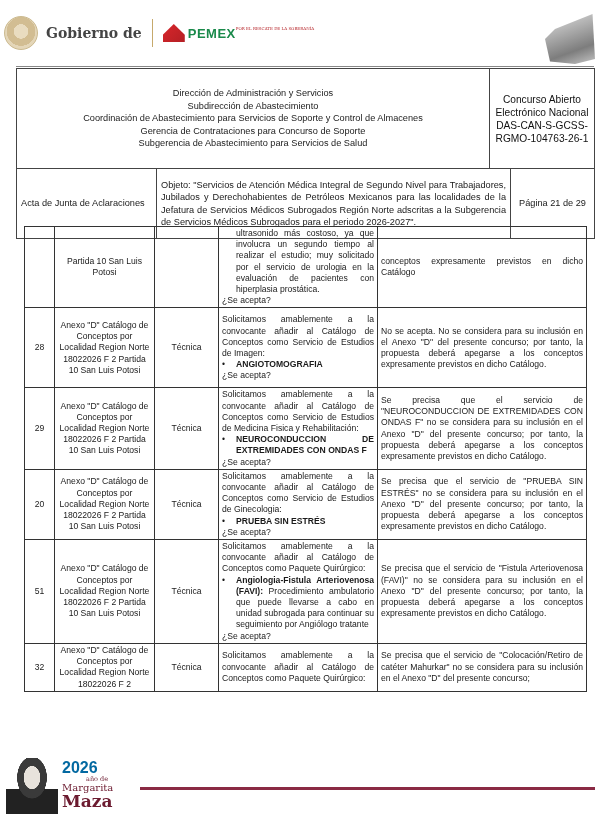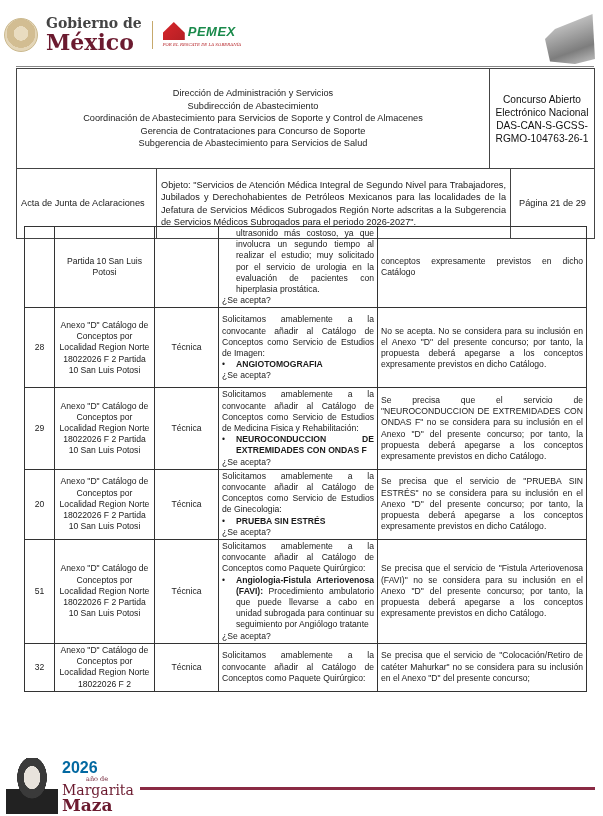--- a/index.html
+++ b/index.html
@@ -6,21 +6,21 @@
   html, body { width: 603px; height: 816px; background: #ffffff; overflow: hidden; }
   body { position: relative; font-family: "Liberation Sans", sans-serif; color: #1a1a1a; }
 
   .header-logos { position: absolute; left: 0; top: 0; width: 603px; height: 66px; padding-left: 17px; }
   .gob-logo { position: absolute; left: 4px; top: 16px; display: flex; align-items: center; }
   .seal { width: 34px; height: 34px; border-radius: 50%; background: radial-gradient(circle at 50% 45%, #e9dcc0 0 30%, #d2bd92 31% 60%, #e4d6b8 61% 100%); border: 1px solid #cbb98e; }
   .gob-text { margin-left: 8px; line-height: 1; }
   .gob-text .l1 { font-family: "DejaVu Serif", serif; font-size: 14px; color: #444; font-weight: bold; }
   .gob-text .l2 { font-family: "DejaVu Serif", serif; font-size: 22px; color: #6b1a2f; font-weight: bold; margin-top: 1px; }
   .vsep { width: 1px; height: 28px; background: #c6a96c; margin: 0 10px; }
-  .pemex { display: flex; flex-direction: column; font-style: italic; }
+  .pemex { display: flex; flex-direction: row; }
   .pemex-row { display: flex; align-items: center; }
   .pemex-drop { width: 22px; height: 18px; background: linear-gradient(135deg, #d8262b, #b41f24); clip-path: polygon(50% 0, 100% 60%, 100% 100%, 0 100%, 0 60%); }
   .pemex-word { font-size: 13px; font-weight: bold; color: #1a8a4b; margin-left: 3px; letter-spacing: 0.5px; }
   .pemex-tag { font-family: "DejaVu Serif", serif; font-size: 4px; color: #b41f24; margin-top: 2px; }
   .heroine { position: absolute; left: 545px; top: 14px; width: 50px; height: 50px; background: linear-gradient(160deg, #ddd 0%, #999 40%, #666 70%, #bbb 100%); clip-path: polygon(20% 30%, 95% 0, 100% 90%, 60% 100%, 10% 95%, 0 50%); opacity: 0.85; }
   .header-rule { position: absolute; left: 16px; top: 66px; width: 578px; height: 1px; background: #888; }
 
   table.hdr { position: absolute; left: 16px; top: 68px; width: 579px; border-collapse: collapse; font-size: 9.2px; }
   table.hdr td { border: 1px solid #444; vertical-align: middle; }
   .hdr-left { width: 285px; height: 100px; text-align: center; line-height: 12.5px; padding: 2px; color: #222; }
@@ -41,33 +41,32 @@
   .bullet .dot { width: 14px; flex: none; }
   .bullet .txt { flex: 1; font-weight: bold; text-align: justify; }
   .indent { padding-left: 14px; text-align: justify; }
   .sub { font-weight: normal; }
 
   .footer { position: absolute; left: 0; top: 758px; width: 603px; height: 58px; }
   .portrait { position: absolute; left: 6px; top: 0; width: 52px; height: 56px; background: radial-gradient(ellipse at 50% 35%, #e8e3dc 0 22%, #3a3a3a 23% 40%, transparent 41%), linear-gradient(#fff 0 55%, #222 56% 100%); border-radius: 6px 6px 0 0; }
   .yr { position: absolute; left: 62px; top: 2px; line-height: 1; }
   .yr .y { font-family: Liberation Sans, sans-serif; font-size: 16px; font-weight: bold; color: #0369a1; }
   .yr .a { font-family: "DejaVu Serif", serif; font-size: 6.5px; color: #6b1a2f; margin-left: 24px; }
-  .yr .m { font-family: "DejaVu Serif", serif; font-size: 14px; color: #6b1a2f; }
+  .yr .m { font-family: "DejaVu Serif", serif; font-size: 10px; color: #6b1a2f; }
   .yr .z { font-family: "DejaVu Serif", serif; font-size: 17px; font-weight: bold; color: #6b1a2f; }
   .footer-rule { position: absolute; left: 140px; top: 29px; width: 455px; height: 3px; background: #8a2a44; }
 </style>
 </head>
 <body>
 
 <div class="header-logos">
   <div class="gob-logo">
     <div class="seal"></div>
     <div class="gob-text">
       <div class="l1">Gobierno de</div>
-      <div class="l2">México</div>
     </div>
     <div class="vsep"></div>
     <div class="pemex">
       <div class="pemex-row">
         <div class="pemex-drop"></div>
         <div class="pemex-word">PEMEX</div>
       </div>
       <div class="pemex-tag">POR EL RESCATE DE LA SOBERANÍA</div>
     </div>
   </div>

